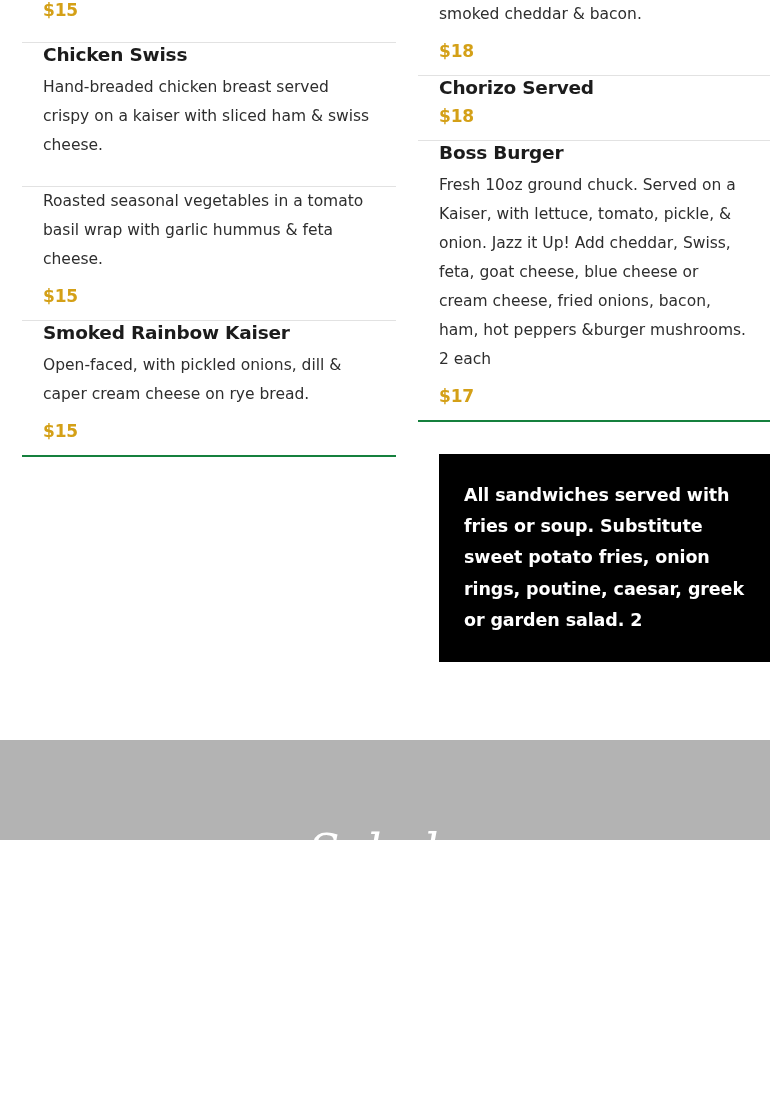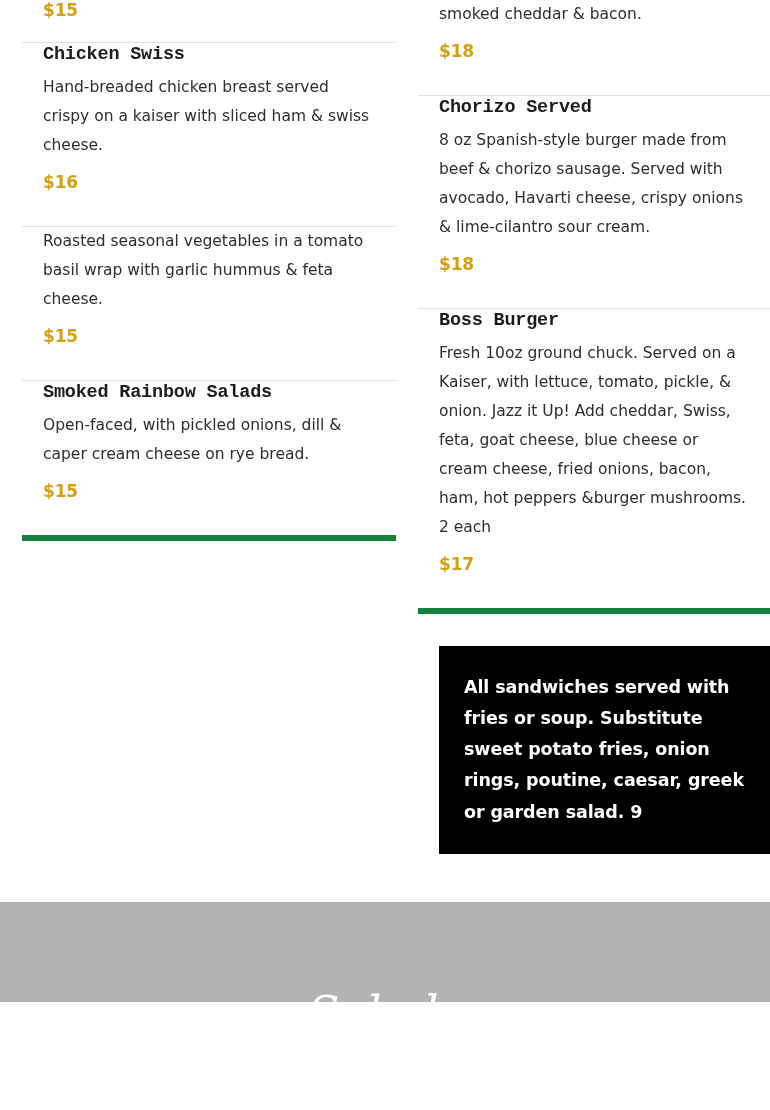--- a/index.html
+++ b/index.html
@@ -7,21 +7,21 @@
     margin: 0;
     padding: 0;
     width: 770px;
     height: 1110px;
     background: #ffffff;
     font-family: "DejaVu Sans", sans-serif;
   }
   .page {
     position: relative;
     width: 770px;
-    height: 1002px;
+    height: 840px;
     overflow: hidden;
     background: #ffffff;
   }
   .columns {
     display: flex;
     flex-direction: row;
     align-items: flex-start;
     padding: 0;
   }
   .col {
@@ -31,38 +31,37 @@
     width: 374px;
     margin-left: 22px;
   }
   .col-gap {
     width: 22px;
   }
   .col-right {
     width: 352px;
   }
   .item {
-    padding: 0 20px 34px 21px;
+    padding: 0 20px 14px 21px;
     border-bottom: 1px solid #e2e2e2;
     margin-bottom: 0;
   }
   .item.first {
     padding-top: 0;
   }
   .item.last {
-    border-bottom: 6px solid #15803d;
+    border-bottom: 2px solid #15803d;
   }
   .item-name {
     font-size: 18.5px;
     font-weight: bold;
     color: #1c1c1c;
     letter-spacing: -0.2px;
     margin: 0 0 7px 0;
     line-height: 1.25;
-    font-family: Liberation Mono, monospace;
   }
   .item-desc {
     font-size: 15.5px;
     color: #2e2e2e;
     line-height: 1.87;
     margin: 0 0 12px 0;
     font-weight: 400;
   }
   .item-price {
     font-size: 17px;
@@ -128,61 +127,59 @@
 
     <div class="col col-left">
 
       <div class="price-only">
         <p class="item-price">$15</p>
       </div>
 
       <div class="item">
         <h3 class="item-name">Chicken Swiss</h3>
         <p class="item-desc">Hand-breaded chicken breast served crispy on a kaiser with sliced ham &amp; swiss cheese.</p>
-        <p class="item-price">$16</p>
       </div>
 
       <div class="item">
         <p class="item-desc">Roasted seasonal vegetables in a tomato basil wrap with garlic hummus &amp; feta cheese.</p>
         <p class="item-price">$15</p>
       </div>
 
       <div class="item last">
-        <h3 class="item-name">Smoked Rainbow Salads</h3>
+        <h3 class="item-name">Smoked Rainbow Kaiser</h3>
         <p class="item-desc">Open-faced, with pickled onions, dill &amp; caper cream cheese on rye bread.</p>
         <p class="item-price">$15</p>
       </div>
 
       <div class="spacer-left"></div>
 
     </div>
 
     <div class="col-gap"></div>
 
     <div class="col col-right">
 
       <div class="item first">
         <p class="desc-tail">smoked cheddar &amp; bacon.</p>
         <p class="item-price">$18</p>
       </div>
 
       <div class="item">
         <h3 class="item-name">Chorizo Served</h3>
-        <p class="item-desc">8 oz Spanish-style burger made from beef &amp; chorizo sausage. Served with avocado, Havarti cheese, crispy onions &amp; lime-cilantro sour cream.</p>
         <p class="item-price">$18</p>
       </div>
 
       <div class="item last">
         <h3 class="item-name">Boss Burger</h3>
         <p class="item-desc">Fresh 10oz ground chuck. Served on a Kaiser, with lettuce, tomato, pickle, &amp; onion. Jazz it Up! Add cheddar, Swiss, feta, goat cheese, blue cheese or cream cheese, fried onions, bacon, ham, hot peppers &amp;burger mushrooms. 2 each</p>
         <p class="item-price">$17</p>
       </div>
 
       <div class="note-box">
-        <p class="note-text">All sandwiches served with fries or soup. Substitute sweet potato fries, onion rings, poutine, caesar, greek or garden salad. 9</p>
+        <p class="note-text">All sandwiches served with fries or soup. Substitute sweet potato fries, onion rings, poutine, caesar, greek or garden salad. 2</p>
       </div>
 
     </div>
 
   </div>
 
   <div class="footer">
     <div class="footer-script">Salads</div>
   </div>
 

